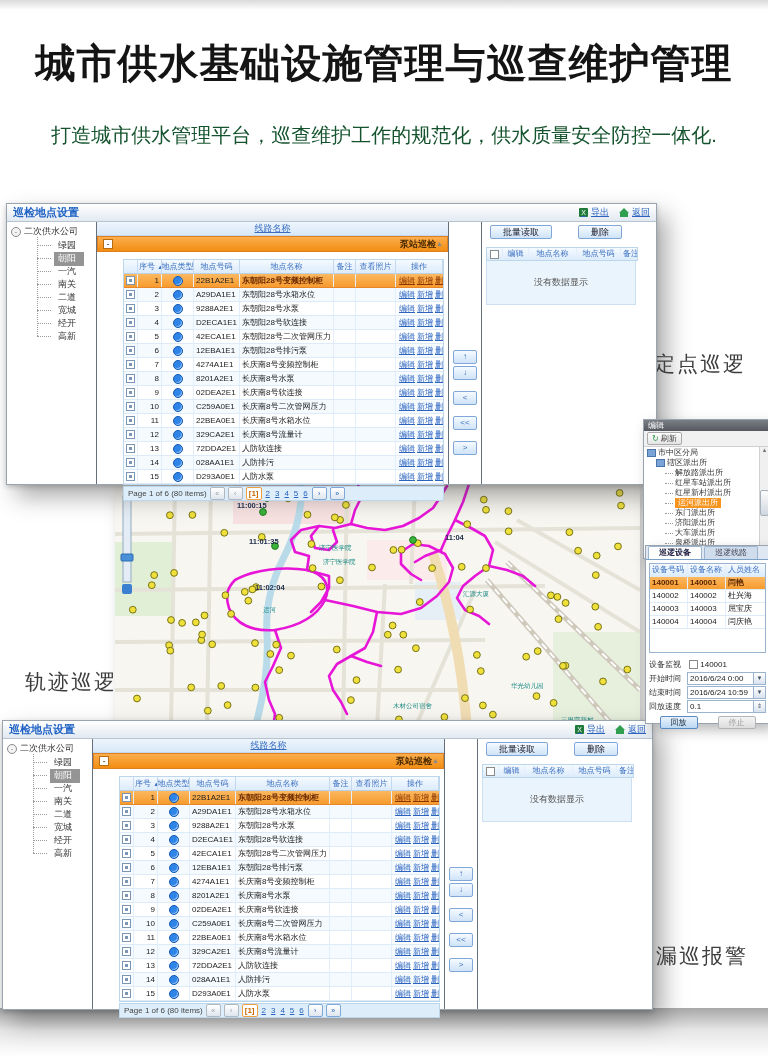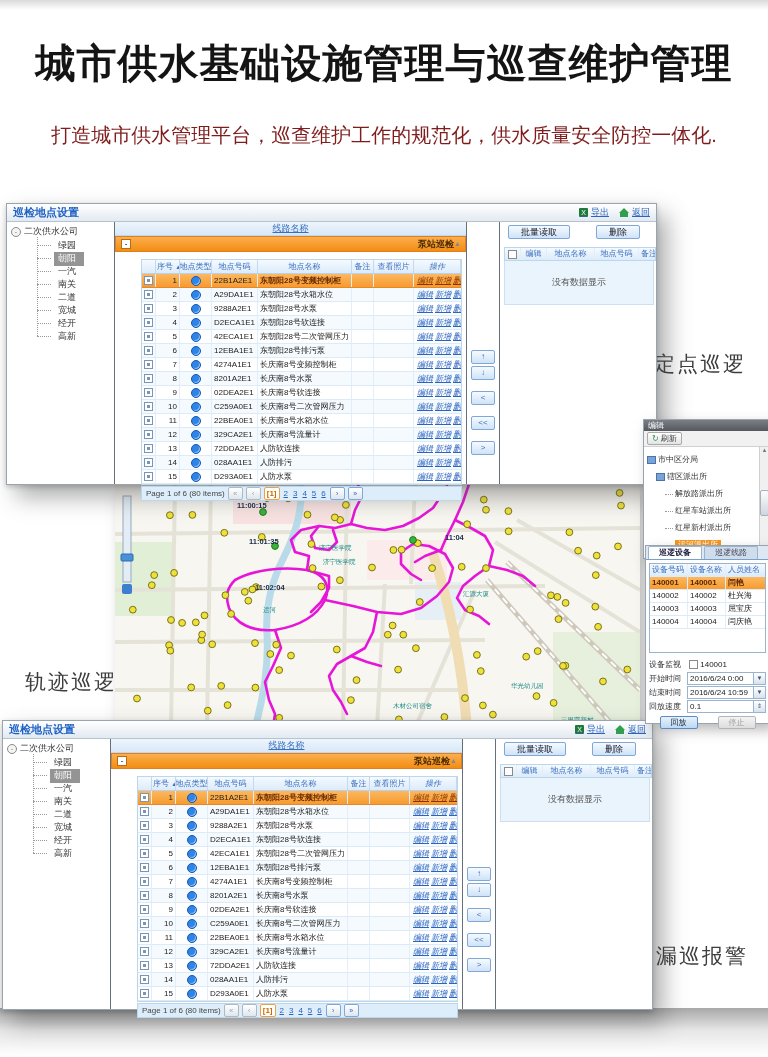--- a/index.html
+++ b/index.html
@@ -5,21 +5,21 @@
   html,body{margin:0;padding:0;background:#fff;}
   .page{position:relative;width:768px;height:1057px;background:#fff;overflow:hidden;
         font-family:"Liberation Sans","DejaVu Sans",sans-serif;color:#222;}
   .top-strip{position:absolute;left:0;top:0;width:100%;height:10px;
         background:linear-gradient(#dadada,#ffffff);}
   .bottom-strip{position:absolute;left:0;top:1008px;width:100%;height:49px;
         background:linear-gradient(#a8a8a8,#e6e6e6 45%,#ffffff);}
   .page-title{position:absolute;left:0;top:36px;width:100%;text-align:center;
         font-size:40px;font-weight:800;color:#141414;letter-spacing:1px;}
   .page-subtitle{position:absolute;left:0;top:122px;width:100%;text-align:center;
-        font-size:20px;color:#7f1d1d;}
+        font-size:20px;color:#14532d;}
   .side-label{position:absolute;font-size:21px;color:#3d3d3d;letter-spacing:2px;}
   #lbl-fixed{left:636px;top:350px;width:128px;text-align:center;}
   #lbl-track{left:16px;top:668px;width:110px;text-align:center;}
   #lbl-missed{left:642px;top:942px;width:120px;text-align:center;}
 
   
   .win{position:absolute;width:649px;background:#fff;border:1px solid #9aa4ae;
        box-shadow:10px 12px 22px rgba(70,70,70,.45),0 2px 5px rgba(0,0,0,.2);z-index:2;}
   .win-top{left:6px;top:203px;height:280px;}
   .win-bottom{left:2px;top:720px;height:288px;}
@@ -30,21 +30,21 @@
   .tool{display:flex;align-items:center;gap:3px;font-size:9px;color:#2a63c0;
        text-decoration:underline;cursor:pointer;}
   .ico-xls{width:9px;height:9px;background:#1f7a3a;color:#fff;font-size:7px;line-height:9px;
        text-align:center;border-radius:1px;display:inline-block;}
   .ico-home{width:10px;height:9px;position:relative;display:inline-block;}
   .ico-home::before{content:"";position:absolute;left:1px;top:4px;width:8px;height:5px;background:#2f9e4f;}
   .ico-home::after{content:"";position:absolute;left:0;top:0;border-left:5px solid transparent;
        border-right:5px solid transparent;border-bottom:5px solid #2f9e4f;}
   .win-body{display:flex;height:calc(100% - 18px);}
 
-  .tree{width:108px;border-right:1px solid #66707a;font-size:9px;padding:3px 0 0 4px;
+  .tree{width:90px;border-right:1px solid #66707a;font-size:9px;padding:3px 0 0 4px;
         box-sizing:border-box;overflow:hidden;}
   .tree-root{display:flex;align-items:center;gap:3px;color:#333;white-space:nowrap;}
   .tree-exp{width:8px;height:8px;border:1px solid #8a8a8a;border-radius:50%;font-size:7px;
         line-height:7px;text-align:center;color:#666;background:#f4f4f4;flex:0 0 auto;}
   .tree-kids{position:relative;margin-left:26px;margin-top:1px;}
   .tree-kids::before{content:"";position:absolute;left:0;top:-2px;bottom:7px;border-left:1px dotted #9a9a9a;}
   .tk-item{display:flex;align-items:center;height:13px;white-space:nowrap;color:#333;cursor:pointer;}
   .tk-item::before{content:"";width:14px;border-top:1px dotted #9a9a9a;margin-right:3px;flex:0 0 auto;}
   .tk-item span{padding:0 8px 1px 4px;}
   .tk-item.sel span{background:#949494;color:#fff;}
@@ -68,21 +68,21 @@
   .g-row.sel .ops a{color:#8a3400;}
   .gc{border-right:1px solid #e2eefb;overflow:hidden;white-space:nowrap;box-sizing:border-box;padding:0 2px;}
   .g-head .gc{border-right:1px solid #c4d9ee;text-align:center;padding:0 1px;}
   .c0{width:14px;display:flex;align-items:center;justify-content:center;}
   .c1{width:24px;text-align:right;}
   .c2{width:32px;display:flex;align-items:center;justify-content:center;}
   .c3{width:46px;}
   .c4{width:94px;}
   .c5{width:22px;}
   .c6{width:40px;}
-  .c7{flex:1;border-right:none;text-align:center;font-style:italic;}
+  .c7{flex:1;border-right:none;text-align:center;}
   .exp-ico{width:7px;height:7px;border:1px solid #7a96b4;background:#fff;position:relative;}
   .exp-ico::after{content:"";position:absolute;left:2px;top:2px;width:3px;height:3px;background:#7a96b4;}
   .loc-ico{width:8px;height:8px;border-radius:50%;background:#2f84e8;border:1px solid #1559b0;
         box-shadow:inset -1px -1px 0 #8fc0f5;}
   .ops a{color:#2a63c0;text-decoration:underline;margin:0 1px;cursor:pointer;}
   .sort{color:#3a6fc0;font-size:6px;}
   .pager{display:flex;align-items:center;gap:3px;margin:1px 4px 0 26px;height:15px;
         background:#ddeefa;border:1px solid #bcd6ec;font-size:8px;color:#444;padding:0 4px;box-sizing:border-box;}
   .pgbtn{width:13px;height:11px;line-height:11px;text-align:center;border:1px solid #b0b8c0;
         background:linear-gradient(#fff,#dfe6ee);color:#9aa2ac;border-radius:2px;font-size:7px;}
@@ -123,21 +123,21 @@
        box-shadow:5px 6px 12px rgba(80,80,80,.4);font-size:8px;}
   #station-panel{left:643px;top:419px;width:125px;height:138px;}
   .sp-title{height:11px;background:linear-gradient(#7a7e85,#55595f);color:#fff;font-size:8px;
        line-height:11px;padding-left:4px;}
   .sp-toolbar{height:15px;background:#f1f1f1;border-bottom:1px solid #d0d0d0;display:flex;align-items:center;padding-left:3px;}
   .sp-refresh{display:flex;align-items:center;gap:2px;border:1px solid #aaa;background:linear-gradient(#fff,#e4e4e4);
        height:11px;padding:0 4px;border-radius:2px;font-size:8px;color:#333;cursor:pointer;}
   .ico-refresh{color:#2f9e4f;font-size:8px;line-height:8px;}
   .sp-body{position:relative;height:calc(100% - 27px);overflow:hidden;}
   .sp-tree{padding:1px 0 0 3px;}
-  .sp-row{display:flex;align-items:center;height:10px;line-height:10px;white-space:nowrap;color:#333;cursor:pointer;margin-top:7px;}
+  .sp-row{display:flex;align-items:center;height:10px;line-height:10px;white-space:nowrap;color:#333;cursor:pointer;}
   .sp-row .fold{width:7px;height:6px;background:#7aa4d8;border:1px solid #4a74a8;margin-right:2px;flex:0 0 auto;}
   .sp-row.lvl1{padding-left:9px;}
   .sp-row.lvl2{padding-left:18px;}
   .sp-row.lvl2::before{content:"";width:8px;border-top:1px dotted #9a9a9a;margin-right:2px;}
   .sp-row.sel span{background:#f7941d;color:#fff;padding:0 3px;}
   .sp-scroll{position:absolute;right:0;top:0;bottom:0;width:9px;background:#f0f0f0;border-left:1px solid #d0d0d0;
        display:flex;flex-direction:column;justify-content:space-between;align-items:center;font-size:6px;color:#777;}
   .sp-thumb{width:7px;height:24px;background:linear-gradient(#fdfdfd,#cfd6de);border:1px solid #a8b2bc;border-radius:2px;}
 
   #device-panel{left:645px;top:545px;width:123px;height:177px;}

